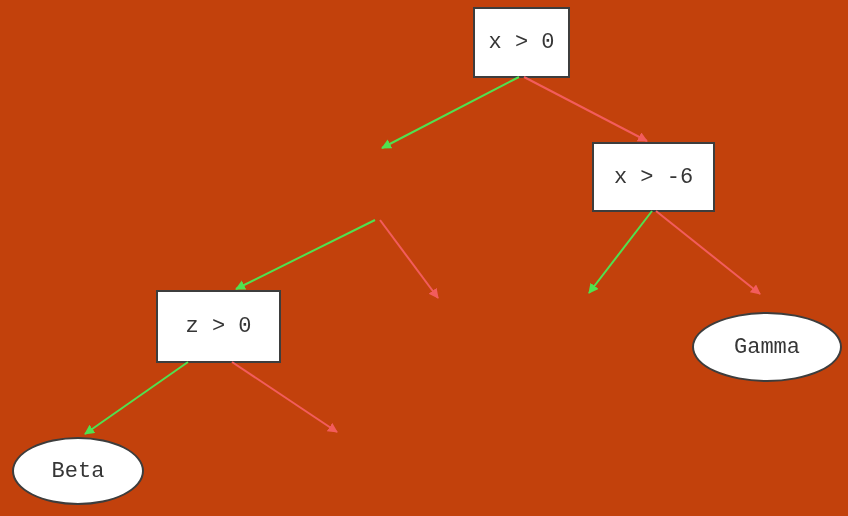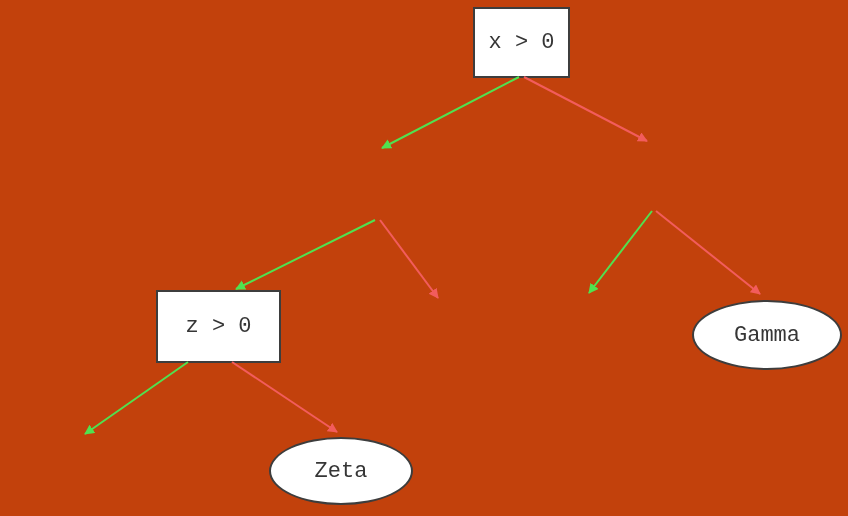--- a/index.html
+++ b/index.html
@@ -40,29 +40,30 @@
   svg.edges line { stroke-width: 2; }
 </style>
 </head>
 <body>
 
 <div class="canvas">
 
   <div class="node rect" style="left:473px; top:7px;   width:97px;  height:71px;">x &gt; 0</div>
 
 
+  <div class="node rect" style="left:592px; top:142px; width:123px; height:70px;">x &gt; -6</div>
 
   <div class="node rect" style="left:156px; top:290px; width:125px; height:73px;">z &gt; 0</div>
 
 
 
-  <div class="node ellipse" style="left:692px; top:300px; width:150px; height:70px;">Gamma</div>
+  <div class="node ellipse" style="left:692px; top:312px; width:150px; height:70px;">Gamma</div>
 
+  <div class="node ellipse" style="left:12px;  top:437px; width:132px; height:68px;">Beta</div>
 
-  <div class="node ellipse" style="left:269px; top:437px; width:144px; height:68px;">Zeta</div>
 
   <svg class="edges" viewBox="0 0 848 516">
     <defs>
       <marker id="arrow-green" markerUnits="userSpaceOnUse" markerWidth="12" markerHeight="12" refX="9" refY="5" orient="auto">
         <path d="M0,0 L10,5 L0,10 z" fill="#50e150"></path>
       </marker>
       <marker id="arrow-red" markerUnits="userSpaceOnUse" markerWidth="12" markerHeight="12" refX="9" refY="5" orient="auto">
         <path d="M0,0 L10,5 L0,10 z" fill="#f25c5c"></path>
       </marker>
     </defs>

